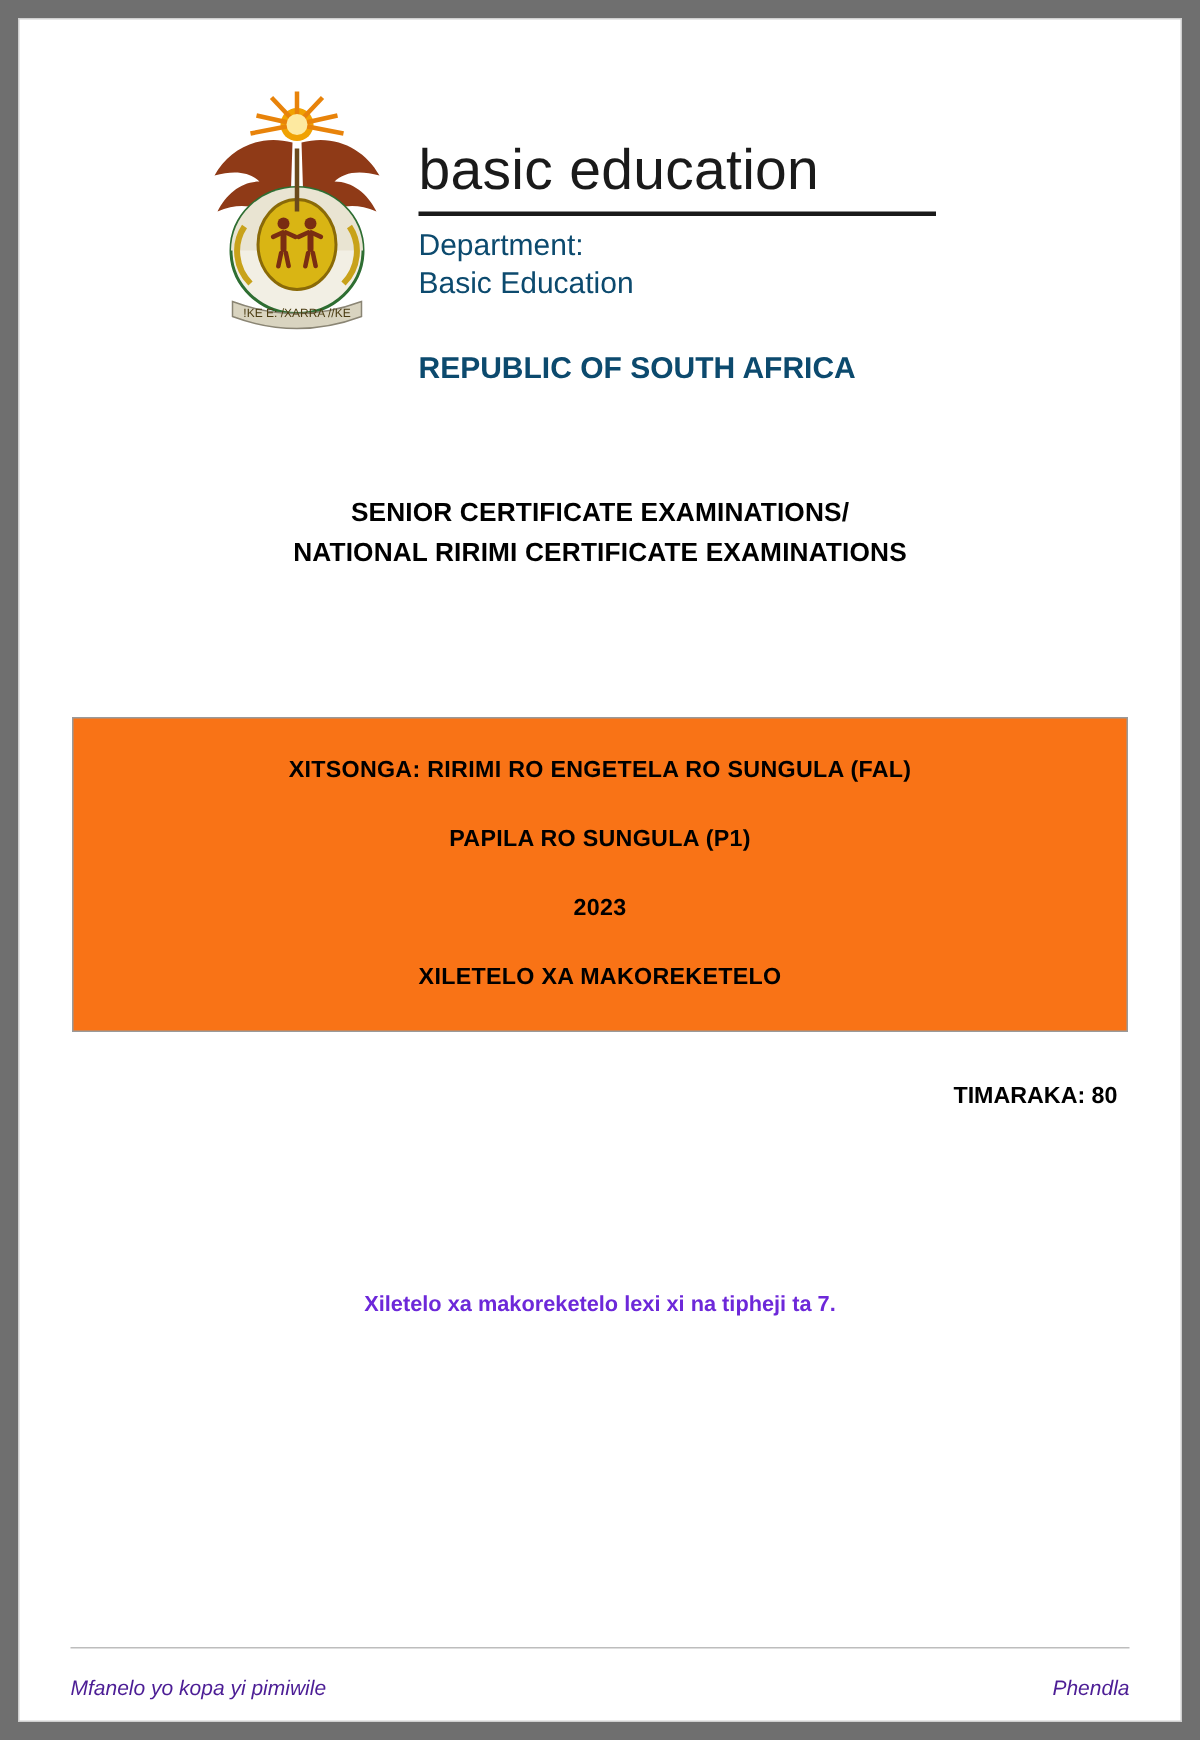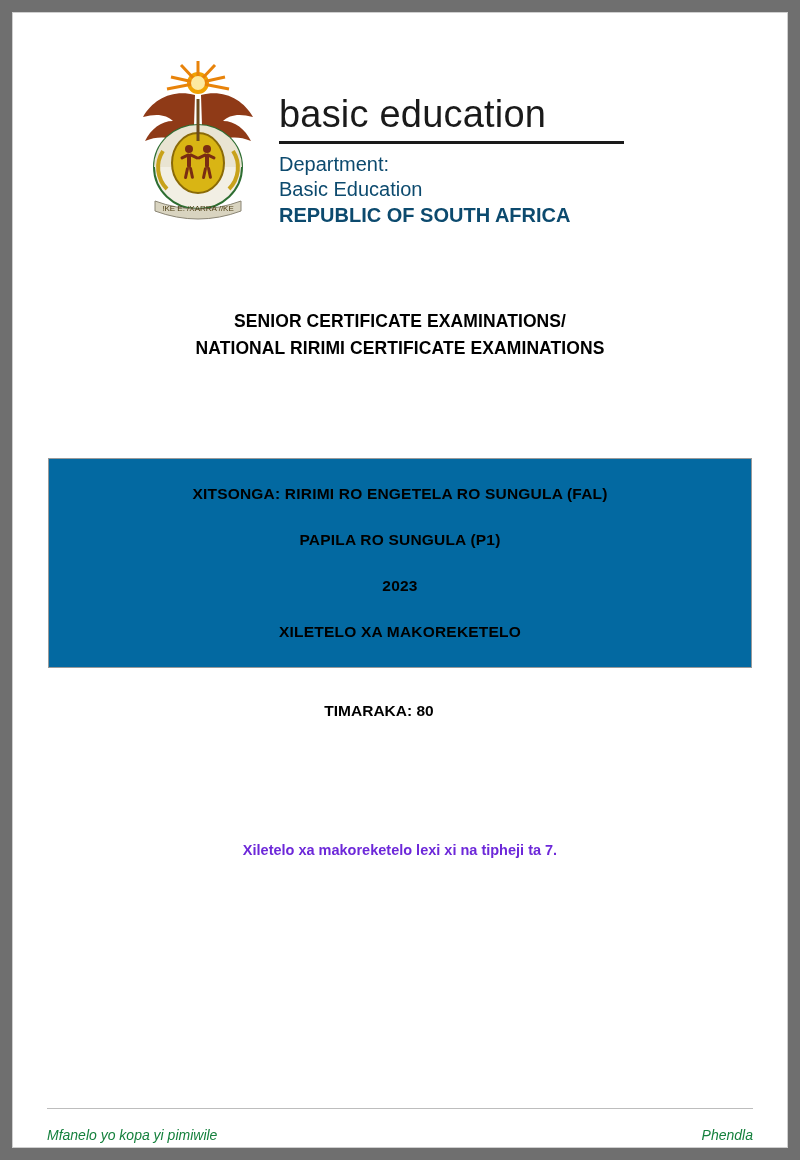--- a/index.html
+++ b/index.html
@@ -51,81 +51,81 @@
     width: 345px;
     height: 3px;
     background: #1a1a1a;
     margin: 6px 0 8px 0;
   }
   .wm-line {
     font-size: 20px;
     color: #0c4a6e;
     line-height: 1.28;
   }
-  .wm-line.bold { font-weight: bold; font-size: 20px; }
+  .wm-line.bold { font-weight: bold; font-size: 20px; margin-top: 31px; }
 
   
   .exam-heading {
     margin-top: 68px;
     text-align: center;
     font-weight: bold;
     font-size: 17.5px;
     color: #000;
     line-height: 1.55;
     letter-spacing: 0.1px;
   }
 
   
   .subject-box {
     margin: 96px 35px 0 35px;
     border: 1px solid #9a9a9a;
-    background: #0369a1;
+    background: #f97316;
     padding: 26px 10px 26px 10px;
     text-align: center;
   }
   .subject-line {
     font-weight: bold;
     font-size: 15.5px;
     color: #000;
     margin: 0 0 28px 0;
     letter-spacing: 0.2px;
   }
   .subject-line:last-child { margin-bottom: 0; }
 
   
   .marks {
     margin: 34px 42px 0 0;
-    text-align: center;
+    text-align: right;
     font-weight: bold;
     font-size: 15.5px;
     color: #000;
   }
 
   
   .note {
     margin-top: 122px;
     text-align: center;
     font-weight: bold;
     font-size: 14.5px;
     color: #6d28d9;
   }
 
   
   .footer {
     position: absolute;
     left: 0;
     right: 0;
-    bottom: 4px;
+    bottom: 14px;
     padding: 0 34px;
     display: flex;
     justify-content: space-between;
     align-items: flex-end;
     font-style: italic;
     font-size: 14px;
-    color: #15803d;
+    color: #4c1d95;
   }
   .footer .rule {
     position: absolute;
     left: 34px;
     right: 34px;
     bottom: 34px;
     height: 1px;
     background: #bdbdbd;
   }
 </style>

